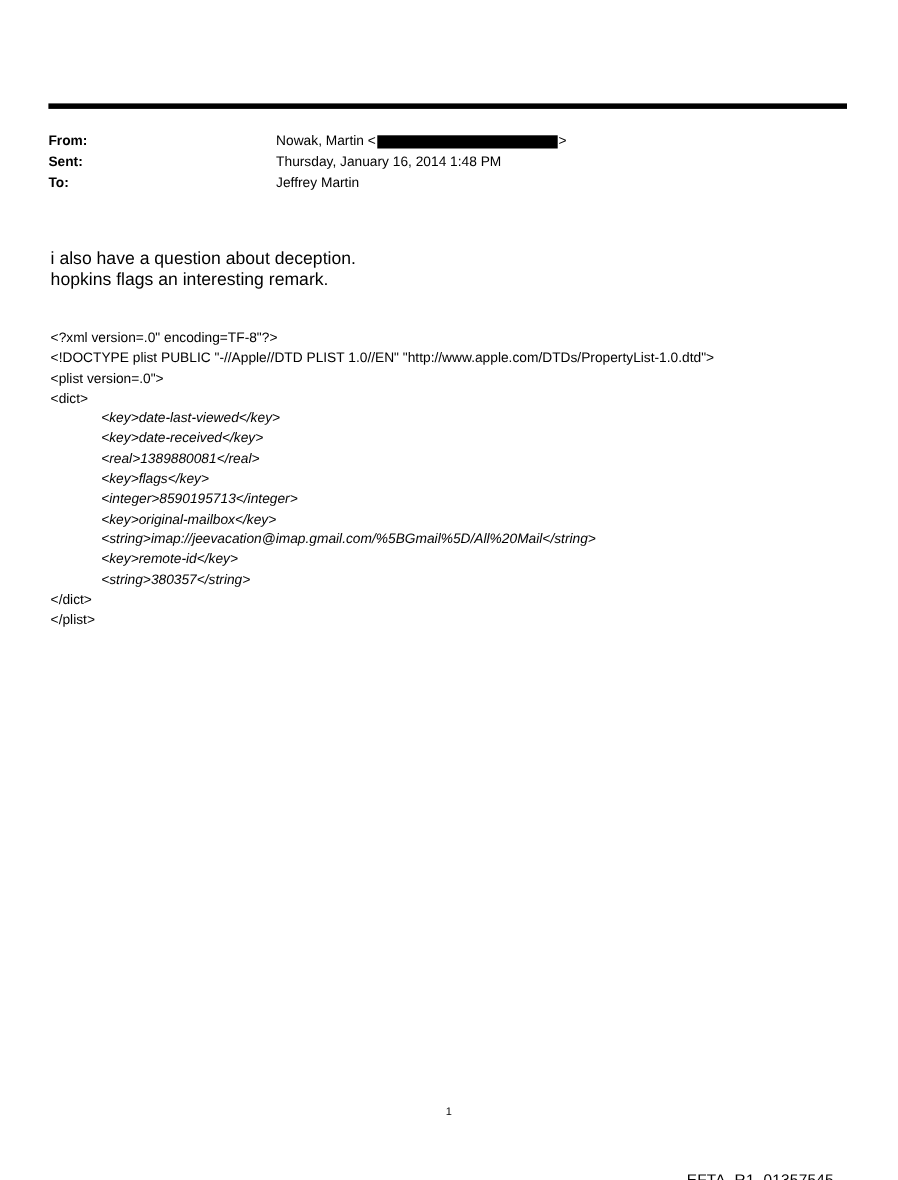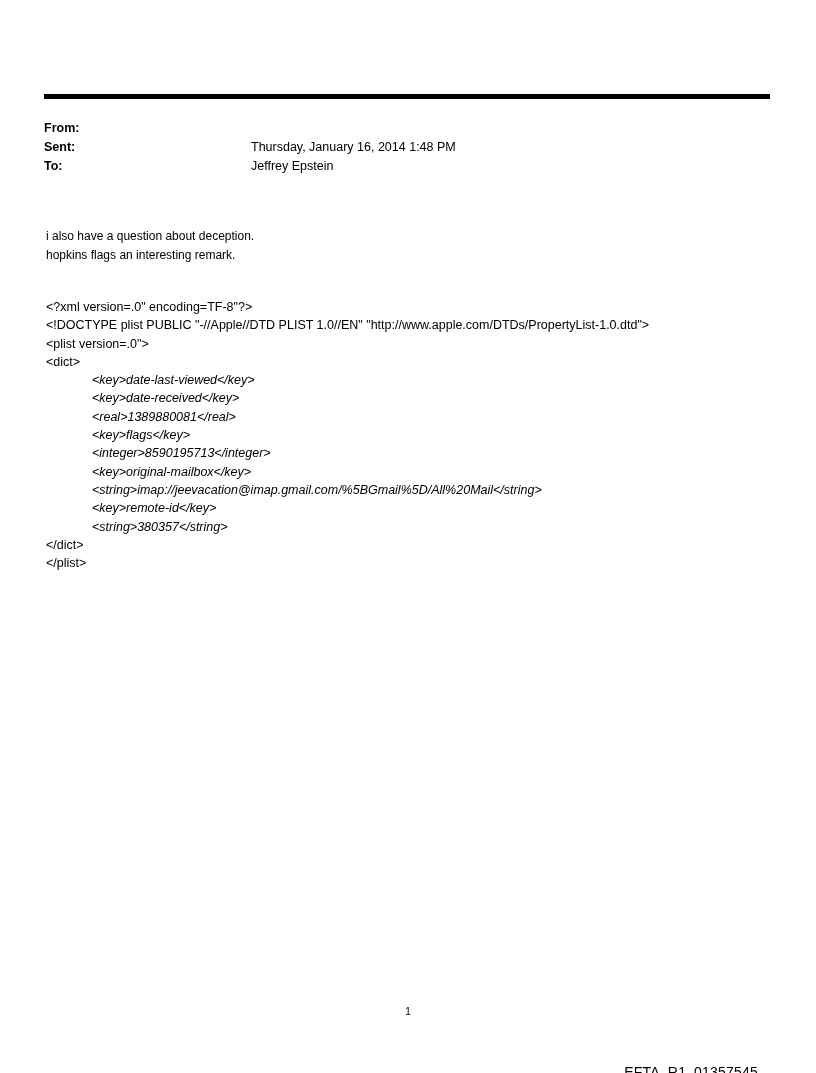--- a/index.html
+++ b/index.html
@@ -60,21 +60,21 @@
     height: 12px;
     background: #000000;
     vertical-align: middle;
     margin: 0 1px;
   }
   .body-text {
     position: absolute;
     left: 46px;
     top: 215px;
     width: 720px;
-    font-size: 12px;
+    font-size: 16px;
     line-height: 18.5px;
   }
   .body-line {
     white-space: pre;
   }
   .xml-block {
     position: absolute;
     left: 46px;
     top: 286px;
     width: 740px;
@@ -107,28 +107,33 @@
 </head>
 <body>
 
 <div class="page">
 
   <div class="top-rule"></div>
 
   <div class="headers">
     <div class="hdr-row">
       <div class="hdr-label">From:</div>
+      <div class="hdr-value">
+        <span>Nowak, Martin  &lt;</span>
+          <span class="redaction"></span>
+          <span>&gt;</span>
+      </div>
     </div>
     <div class="hdr-row">
       <div class="hdr-label">Sent:</div>
       <div class="hdr-value">Thursday, January 16, 2014 1:48 PM</div>
     </div>
     <div class="hdr-row">
       <div class="hdr-label">To:</div>
-      <div class="hdr-value">Jeffrey Epstein</div>
+      <div class="hdr-value">Jeffrey Martin</div>
     </div>
   </div>
 
   <div class="body-text">
     <div class="body-line">i also have a question about deception.</div>
     <div class="body-line">hopkins flags an interesting remark.</div>
   </div>
 
   <div class="xml-block">
     <div class="xml-line">&lt;?xml version=.0" encoding=TF-8"?&gt;</div>

